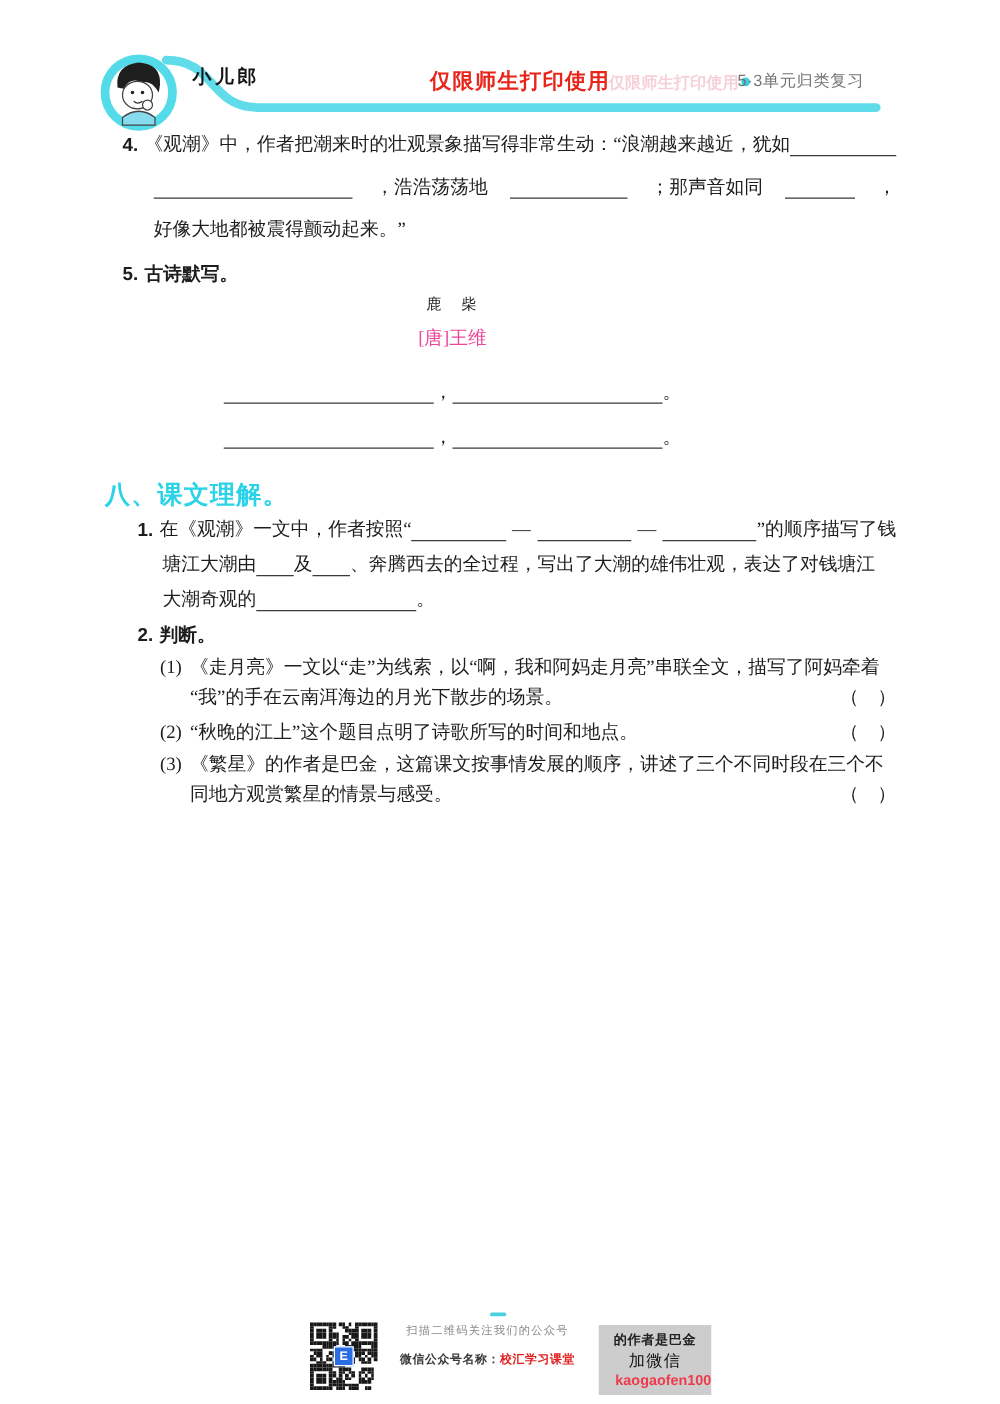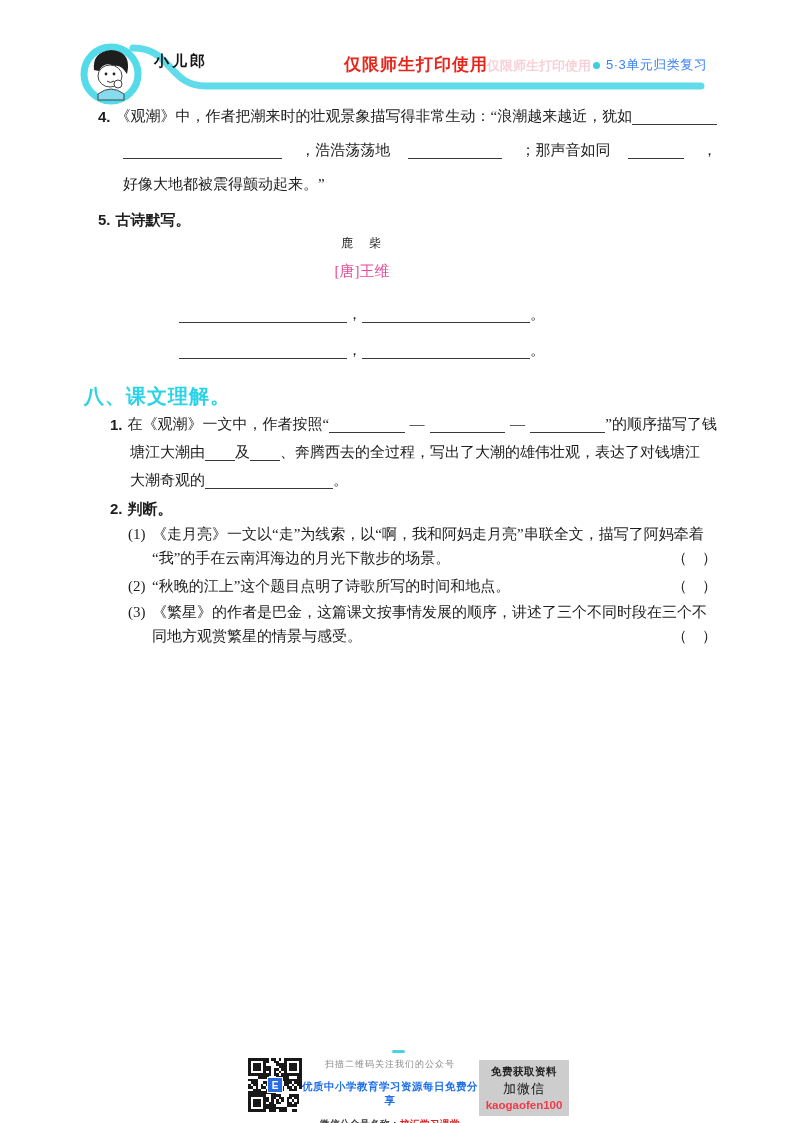--- a/index.html
+++ b/index.html
@@ -9,21 +9,21 @@
 
   
   .swoosh{position:absolute;left:0;top:0;z-index:2;}
   .logo{position:absolute;left:78px;top:38px;width:68px;height:70px;z-index:3;}
   .brand{position:absolute;left:154px;top:52px;font-size:15px;font-weight:bold;
          letter-spacing:3px;color:#141414;z-index:3;}
   .notice{position:absolute;left:344px;top:53px;font-size:17px;font-weight:bold;
           letter-spacing:1px;color:#e8251a;z-index:3;}
   .watermark{position:absolute;left:487px;top:57px;width:112px;overflow:hidden;
              white-space:nowrap;font-size:13px;font-weight:bold;color:#f0b9c2;opacity:.65;z-index:1;}
-  .unit{position:absolute;left:606px;top:56px;font-size:13px;color:#3b82f6;
+  .unit{position:absolute;left:590px;top:56px;font-size:13px;color:#737373;
         letter-spacing:.5px;z-index:3;}
   .unit-dot{position:absolute;left:593px;top:62px;width:7px;height:7px;border-radius:50%;
             background:#3bcfe0;z-index:3;}
 
   
   .content{position:absolute;left:98px;top:94px;width:619px;font-size:15px;line-height:1.45;}
   .row{display:flex;align-items:flex-end;}
   .t{white-space:nowrap;}
   .num{font-family:"Liberation Sans","DejaVu Sans",sans-serif;font-weight:bold;
        margin-right:5px;white-space:nowrap;}
@@ -67,21 +67,21 @@
   .f-col{position:absolute;left:300px;top:1058px;width:180px;text-align:center;
          font-family:"Liberation Sans","DejaVu Sans",sans-serif;}
   .f-caption{font-size:9px;color:#8a8a8a;letter-spacing:1px;}
   .f-slogan{margin-top:9px;font-size:10.5px;font-weight:bold;color:#2070e8;letter-spacing:.5px;}
   .f-account{margin-top:10px;font-size:9.5px;font-weight:bold;color:#3a3a3a;letter-spacing:.5px;}
   .f-account .acc-name{color:#e02020;}
   .f-box{position:absolute;left:479px;top:1060px;width:90px;height:56px;background:#cdcdcd;
          text-align:center;font-family:"Liberation Sans","DejaVu Sans",sans-serif;}
   .f-box-l1{margin-top:5px;font-size:10.5px;font-weight:bold;color:#222;letter-spacing:.5px;}
   .f-box-l2{margin-top:1px;font-size:13px;color:#111;letter-spacing:1px;}
-  .f-box-l3{margin-top:1px;font-size:11.5px;font-weight:bold;color:#ee3a4a;}
+  .f-box-l3{margin-top:1px;font-size:11.5px;font-weight:bold;color:#ee3a4a;text-align:right;}
 </style>
 </head>
 <body>
 
 <div class="page">
 
   <svg class="swoosh" width="800" height="110">
     <path d="M 133 48 C 172 48 168 86 206 86 L 701 86" fill="none" stroke="#60dbe9" stroke-width="7" stroke-linecap="round"></path>
   </svg>
 
@@ -658,23 +658,22 @@
         <div class="qm"></div>
         <div class="qm"></div>
         <div></div>
         <div></div>
       </div>
     <div class="qr-logo">E</div>
   </div>
 
   <div class="f-col">
     <div class="f-caption">扫描二维码关注我们的公众号</div>
-    <div class="f-slogan">优质中小学教育学习资源每日免费分享</div>
     <div class="f-account"><span>微信公众号名称：</span><span class="acc-name">校汇学习课堂</span></div>
   </div>
 
   <div class="f-box">
-    <div class="f-box-l1">免费获取资料</div>
+    <div class="f-box-l1">的作者是巴金</div>
     <div class="f-box-l2">加微信</div>
     <div class="f-box-l3">kaogaofen100</div>
   </div>
 
 </div>
 
 </body></html>

